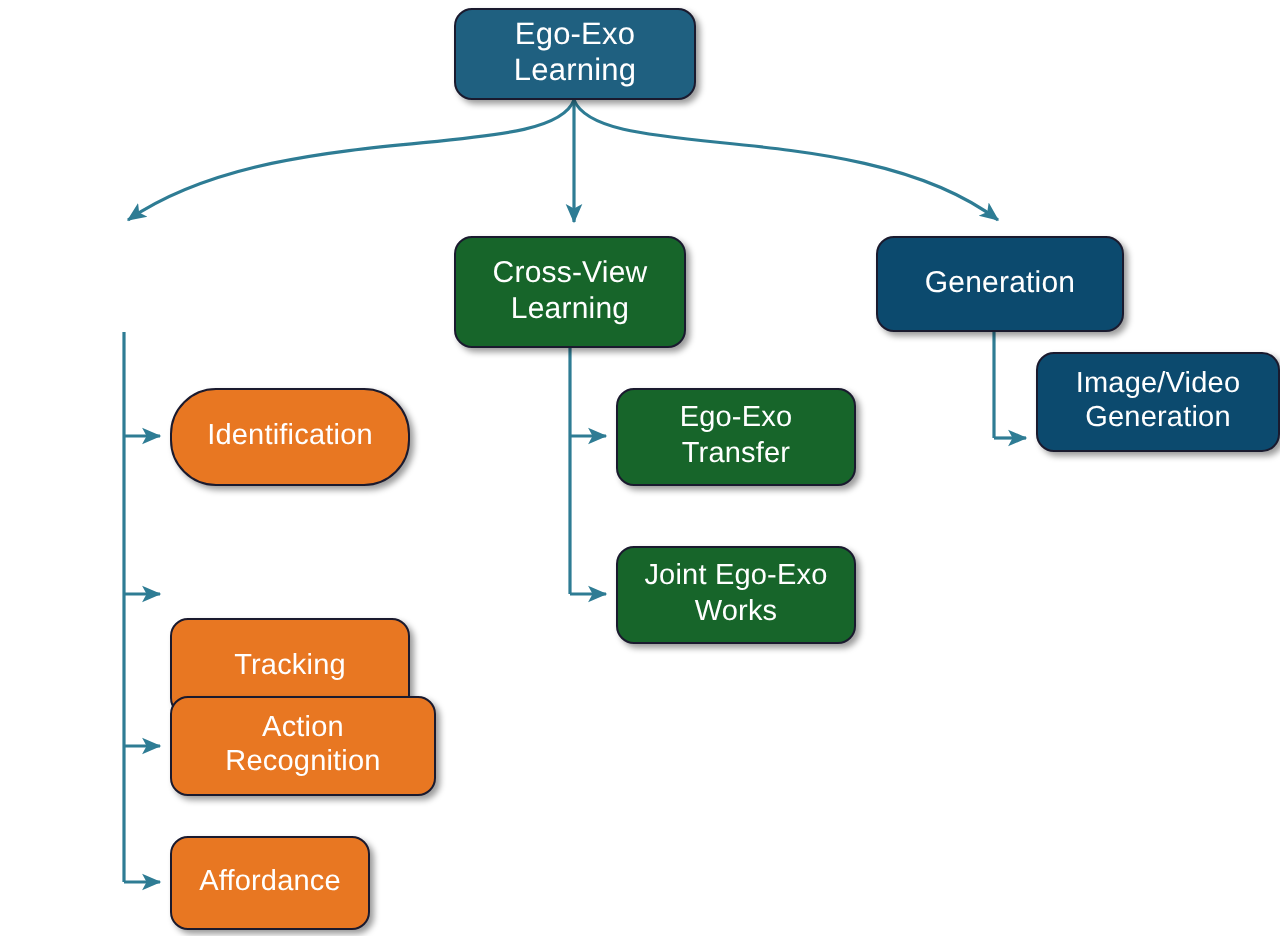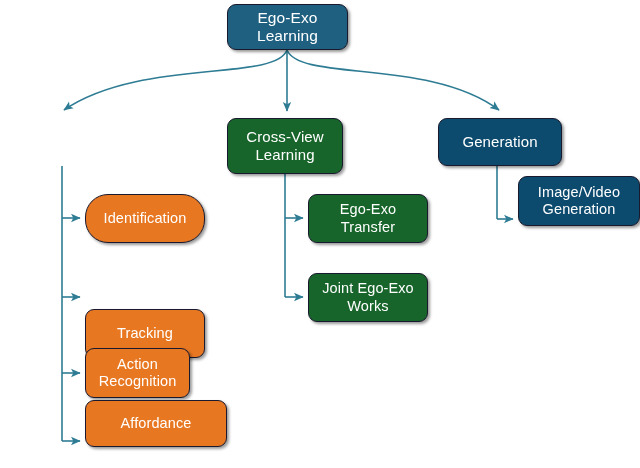--- a/index.html
+++ b/index.html
@@ -95,24 +95,24 @@
 
   <div class="node node-branch c-green" style="left:227px; top:118px; width:116px; height:56px;">Cross-View
 Learning</div>
 
   <div class="node node-branch c-purple" style="left:438px; top:118px; width:124px; height:48px;">Generation</div>
 
   <div class="node node-leaf c-orange" style="left:85px; top:194px; width:120px; height:49px;border-radius:23px;">Identification</div>
 
   <div class="node node-leaf c-orange" style="left:85px; top:273px; width:120px; height:49px;margin-top:36px;">Tracking</div>
 
-  <div class="node node-leaf c-orange" style="left:85px; top:348px; width:105px; height:50px;">Action
+  <div class="node node-leaf c-orange" style="left:85px; top:348px; width:133px; height:50px;">Action
 Recognition</div>
 
-  <div class="node node-leaf c-orange" style="left:85px; top:400px; width:142px; height:47px;">Affordance</div>
+  <div class="node node-leaf c-orange" style="left:85px; top:418px; width:100px; height:47px;">Affordance</div>
 
   <div class="node node-leaf c-green" style="left:308px; top:194px; width:120px; height:49px;">Ego-Exo
 Transfer</div>
 
   <div class="node node-leaf c-green" style="left:308px; top:273px; width:120px; height:49px;">Joint Ego-Exo
 Works</div>
 
   <div class="node node-leaf c-purple" style="left:518px; top:176px; width:122px; height:50px;">Image/Video
 Generation</div>
 

